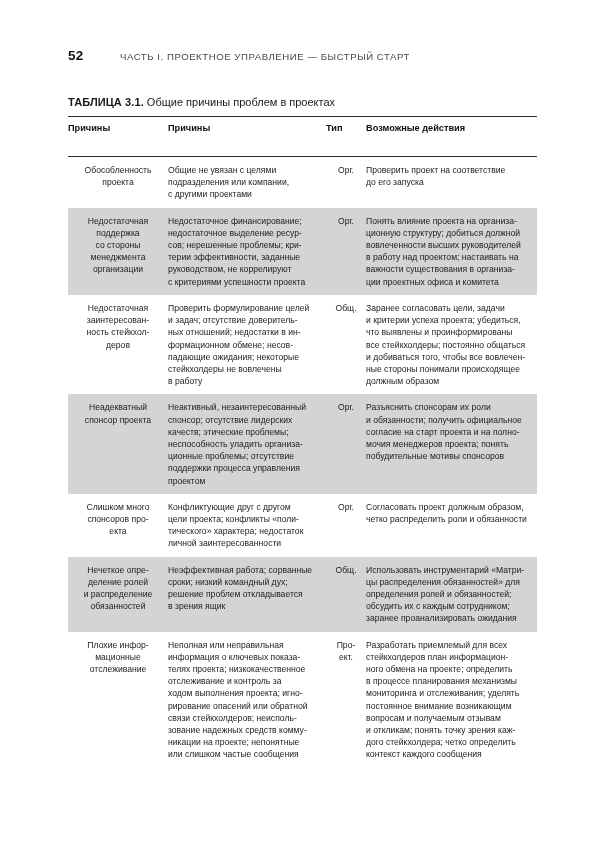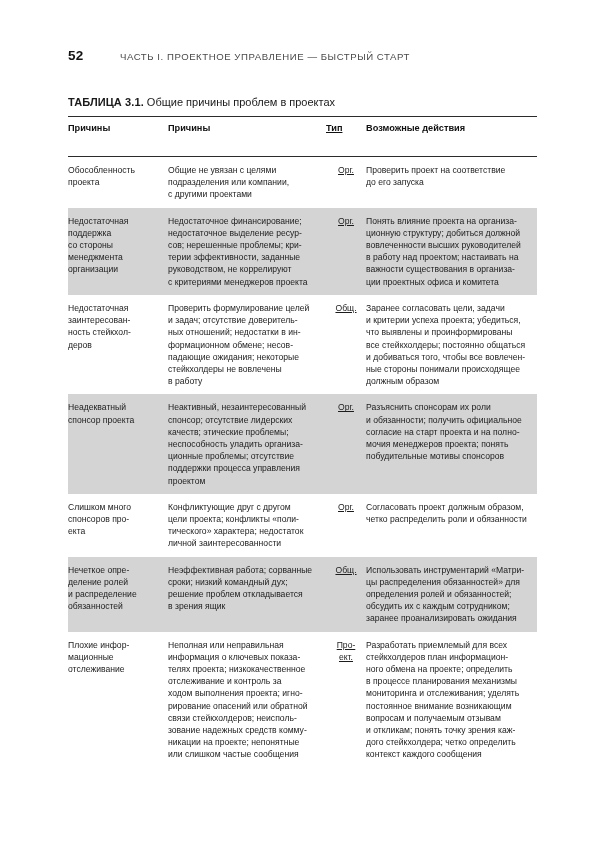--- a/index.html
+++ b/index.html
@@ -96,23 +96,23 @@
   tr.row-plain td {
     background: #ffffff;
   }
 
   
   .col-cause   { width: 100px; }
   .col-example { width: 158px; }
   .col-type    { width: 40px; text-align: center;  }
   .col-actions { width: 171px; }
 
-  th.col-cause,  td.col-cause   { padding-left: 7px; padding-right: 10px; }
+  th.col-cause,  td.col-cause   { padding-left: 7px; padding-right: 10px; text-align: center; }
   th.col-example,td.col-example { padding-left: 7px; padding-right: 10px; }
-  th.col-type,   td.col-type    { padding-left: 3px; padding-right: 6px; text-decoration: underline; }
+  th.col-type,   td.col-type    { padding-left: 3px; padding-right: 6px; }
   th.col-actions,td.col-actions { padding-left: 6px; padding-right: 8px; }
 
   .cell-text {
     display: block;
     white-space: pre-line;
     hyphens: none;
   }
 </style>
 </head>
 <body>
@@ -164,21 +164,21 @@
 со стороны
 менеджмента
 организации</span>
             </td>
             <td class="col-example">
               <span class="cell-text">Недостаточное финансирование;
 недостаточное выделение ресур-
 сов; нерешенные проблемы; кри-
 терии эффективности, заданные
 руководством, не коррелируют
-с критериями менеджеров проекта</span>
+с критериями успешности проекта</span>
             </td>
             <td class="col-type">
               <span class="cell-text">Орг.</span>
             </td>
             <td class="col-actions">
               <span class="cell-text">Понять влияние проекта на организа-
 ционную структуру; добиться должной
 вовлеченности высших руководителей
 в работу над проектом; настаивать на
 важности существования в организа-

